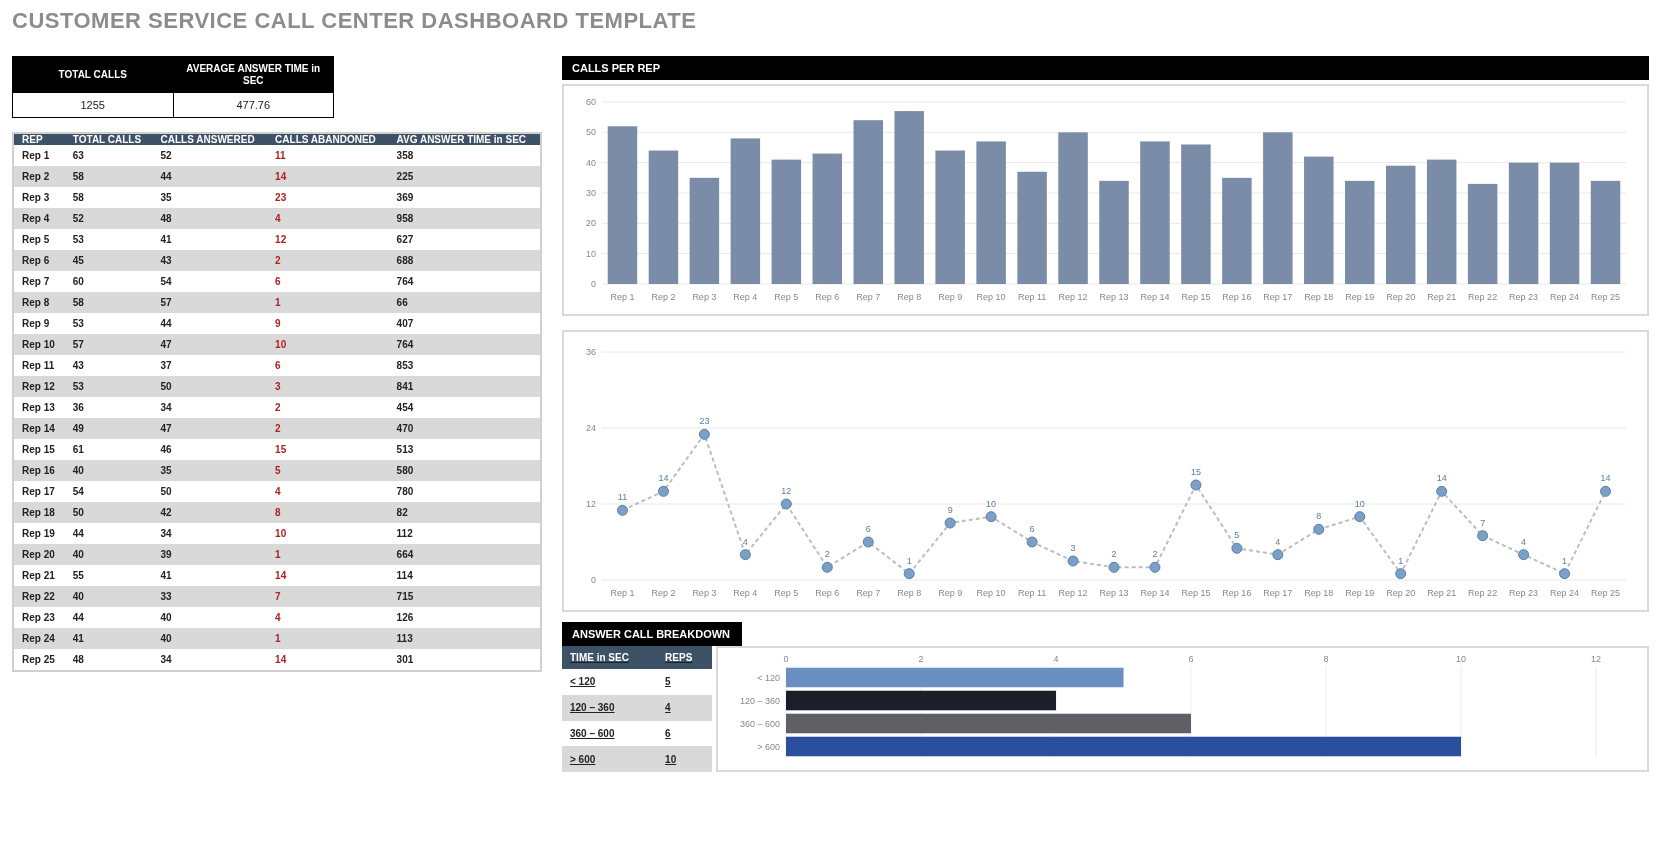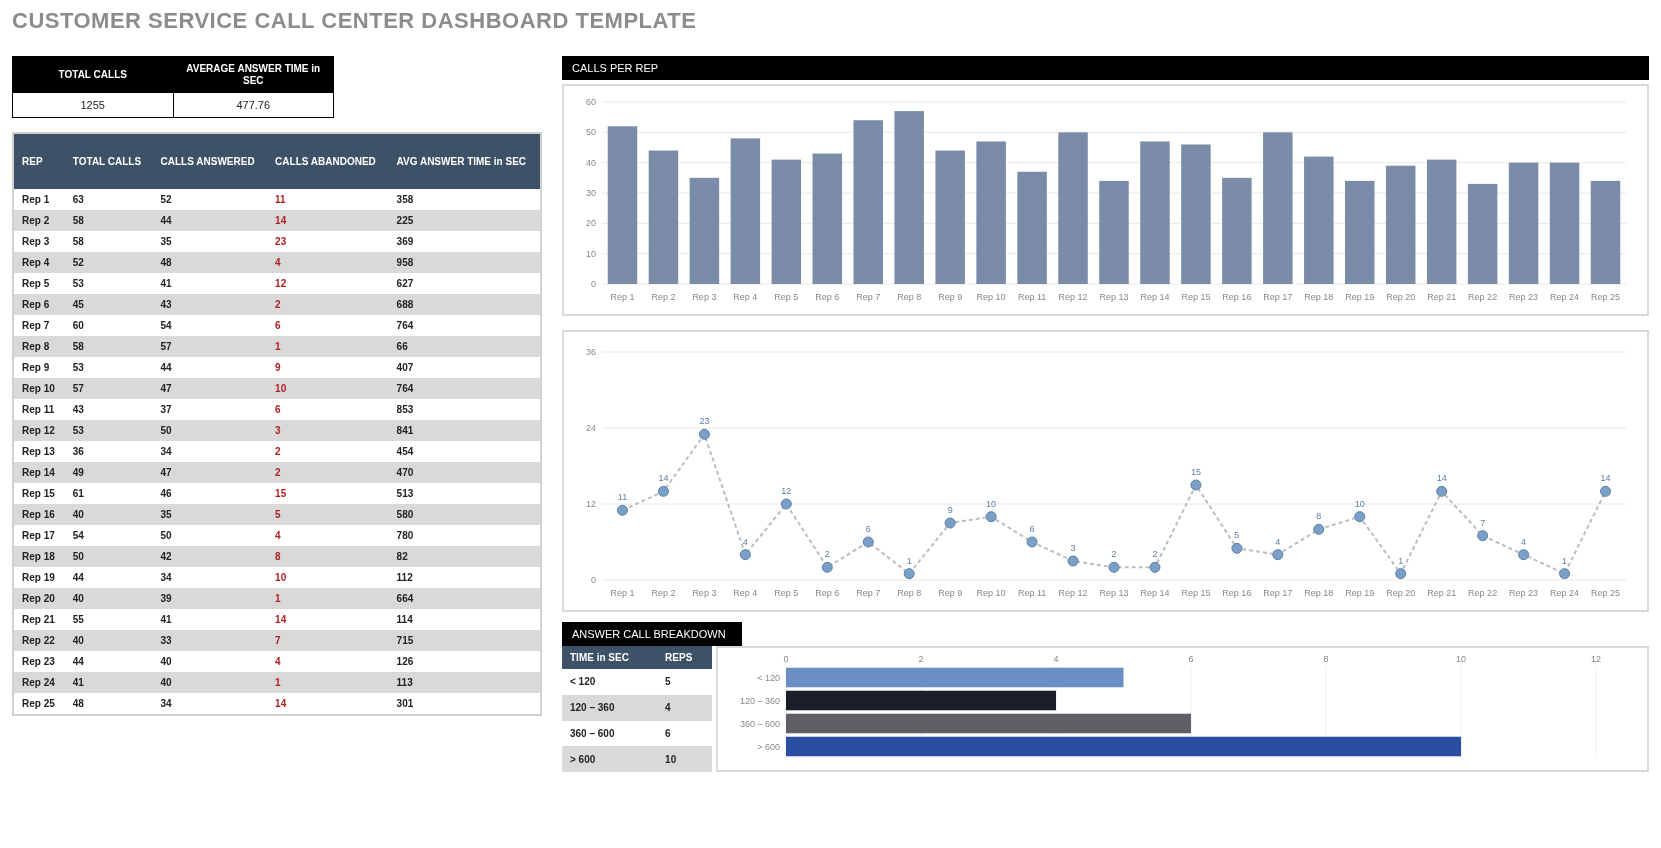--- a/index.html
+++ b/index.html
@@ -3,47 +3,47 @@
 <meta charset="utf-8">
 <style>
   html,body{margin:0;padding:0;font-family:Arial,Helvetica,sans-serif;background:#fff;color:#222;}
   body{width:1661px;}
   .wrap{padding:8px 12px;}
   h1{margin:0 0 22px 0;font-size:22px;font-weight:700;color:#8c8c8c;letter-spacing:.5px;}
   .cols{display:flex;gap:20px;}
   .left{width:530px;flex:0 0 530px;}
   .right{flex:1;min-width:0;}
   
-  .barhdr{background:#000;color:#fff;font-size:11px;font-weight:400;padding:6px 10px;}
+  .barhdr{background:#000;color:#fff;font-size:11px;font-weight:700;padding:6px 10px;}
   
   .stats{display:flex;border:1px solid #000;width:320px;}
   .stats .cell{flex:1;border-right:1px solid #000;}
   .stats .cell:last-child{border-right:none;}
   .stats .h{background:#000;color:#fff;text-align:center;font-size:10px;font-weight:700;padding:4px 2px;line-height:1.2;min-height:28px;display:flex;align-items:center;justify-content:center;}
   .stats .v{text-align:center;font-size:11px;font-weight:400;padding:6px 2px;}
   
   .tbl{width:100%;border-collapse:collapse;border:2px solid #d0d0d0;margin-top:0;}
-  .tbl th{background:#3d5266;color:#fff;font-size:10px;font-weight:700;text-align:left;padding:22px 8px;}
+  .tbl th{background:#3d5266;color:#fff;font-size:10px;font-weight:700;text-align:left;padding:0 8px;}
   .tbl td{font-size:10px;padding:5px 8px;font-weight:700;}
   .tbl tbody tr:nth-child(even) td{background:#d9d9d9;}
   .tbl td.red{color:#b02020;}
   
   .chartbox{border:2px solid #d9d9d9;padding:10px 8px 4px 8px;margin-top:4px;}
   .axis-label{font-size:9px;fill:#888;}
   .bar{fill:#7a8ca8;}
   
   .linepath{fill:none;stroke:#bdbdbd;stroke-width:2;stroke-dasharray:4 3;}
   .dot{fill:#7aa0c8;stroke:#5a7fa5;stroke-width:1;}
   .dlabel{font-size:9px;fill:#5a7fa5;text-anchor:middle;}
   
   .atbl{border-collapse:collapse;width:150px;}
   .atbl th{background:#3d5266;color:#fff;font-size:10px;font-weight:700;text-align:left;padding:6px 8px;}
   .atbl td{font-size:10px;font-weight:700;padding:6px 8px;}
   .atbl tbody tr:nth-child(even) td{background:#d9d9d9;}
-  .answer-row{display:flex;align-items:stretch;}
+  .answer-row{display:flex;align-items:stretch;text-decoration:underline;}
   .answer-right{flex:1;border:2px solid #d9d9d9;padding:4px 8px;margin-left:4px;}
   .hbar-lab{font-size:9px;fill:#888;text-anchor:end;}
 </style>
 </head>
 <body>
 
 <div class="wrap">
   <h1>CUSTOMER SERVICE CALL CENTER DASHBOARD TEMPLATE</h1>
   <div class="cols">
 

